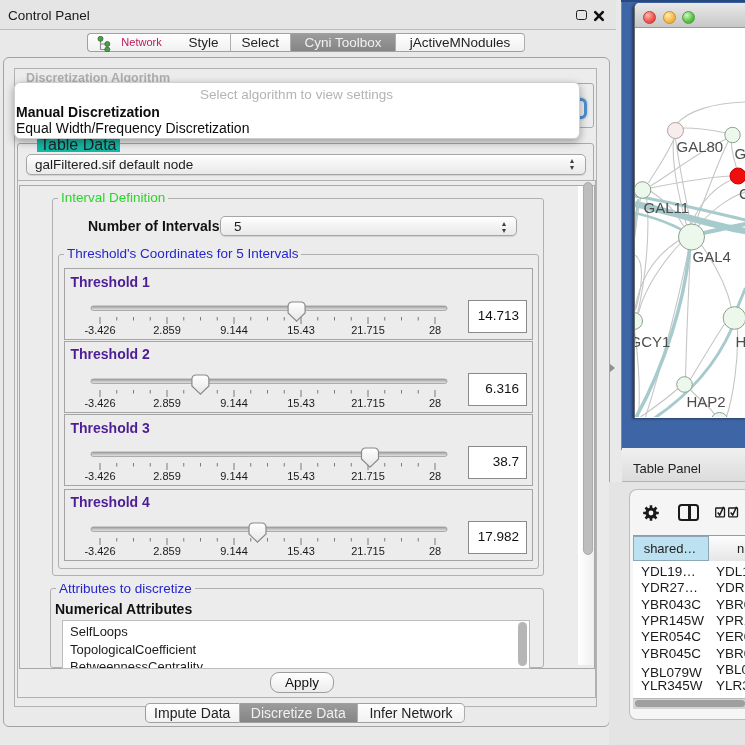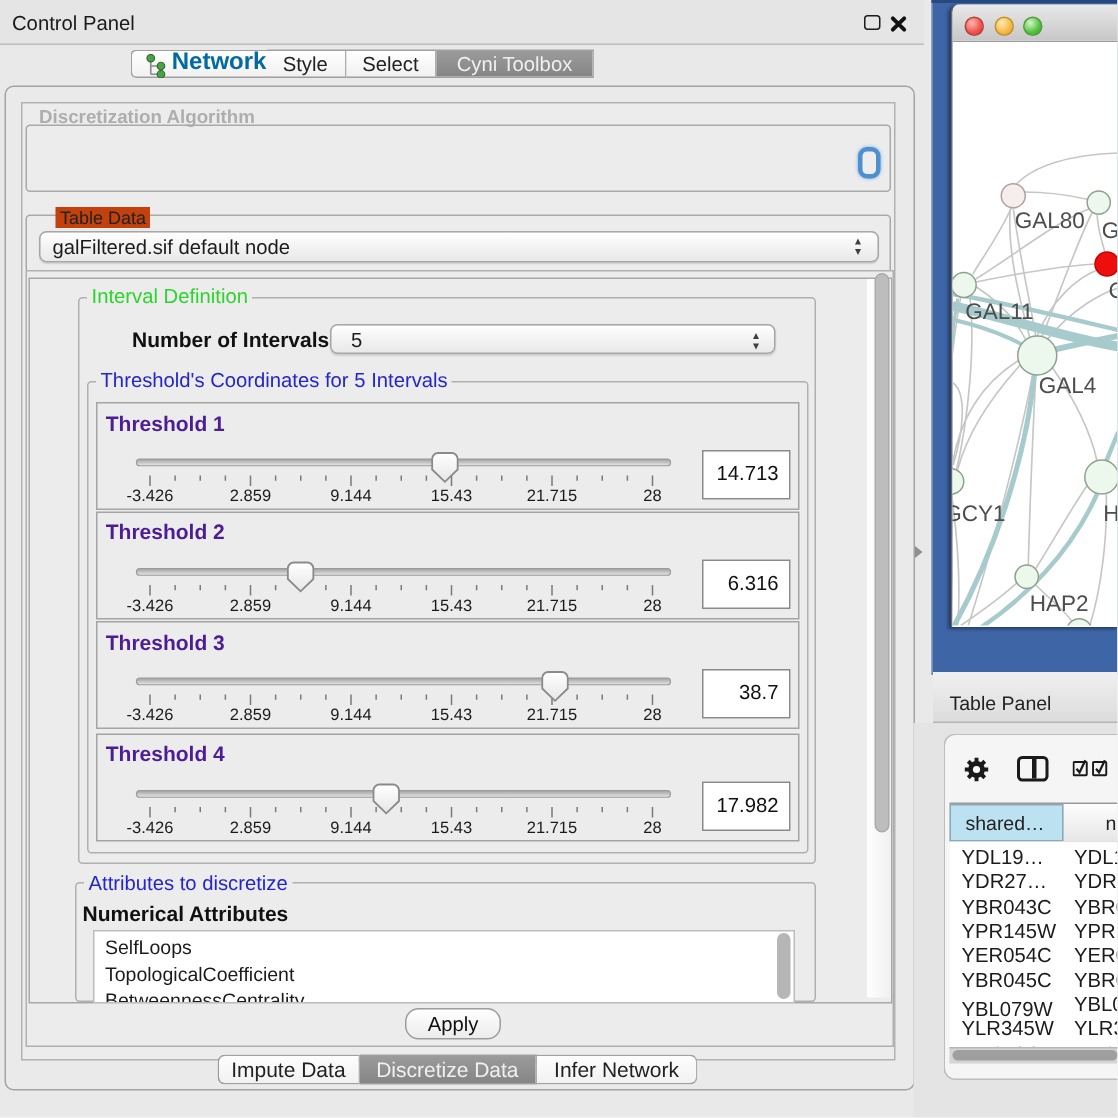--- a/index.html
+++ b/index.html
@@ -30,35 +30,36 @@
     </svg>
 
 <div class="abs" style="left:3px;top:57px;width:605px;height:668px;border:1px solid #a3a3a3;border-radius:6px;background:#eaeaea;"></div>
 <div class="abs" style="left:14px;top:68px;width:581px;height:637px;border:1px solid #b2b2b2;background:#ececec;"></div>
 
 <div class="abs" style="left:86.5px;top:33px;width:439px;height:21px;">
   <div class="seg" style="left:0;width:90px;border-left:1px solid #a0a0a0;border-radius:4px 0 0 4px;"></div>
   <div class="seg" style="left:91px;width:52px;">Style</div>
   <div class="seg" style="left:144px;width:59.5px;">Select</div>
   <div class="seg dark" style="left:204.5px;width:104px;">Cyni Toolbox</div>
+  <div class="seg" style="left:309.5px;width:128px;border-radius:0 4px 4px 0;">jActiveMNodules</div>
   <svg class="abs" style="left:10px;top:3px;" width="15" height="16" viewBox="0 0 15 16">
         <path d="M3.5 3 L3.5 13.5 M3.5 8 L9.5 8 M3.5 13.5 L9.5 13.5" stroke="#8a8a8a" stroke-width="1.1" fill="none"></path>
         <circle cx="3.5" cy="2.8" r="2.5" fill="#4ba04b" stroke="#2e6b2e" stroke-width="0.8"></circle>
         <circle cx="10.3" cy="8" r="2.5" fill="#4ba04b" stroke="#2e6b2e" stroke-width="0.8"></circle>
         <circle cx="10.3" cy="13.5" r="2.5" fill="#4ba04b" stroke="#2e6b2e" stroke-width="0.8"></circle>
       </svg>
-  <div class="abs" style="left:28px;top:0;width:54px;height:18px;font-size:16px;color:#0369a1;line-height:18px;text-align:center;font-weight:bold;">Network</div>
+  <div class="abs" style="left:28px;top:0;width:54px;height:18px;font-size:11px;color:#be185d;line-height:18px;text-align:center;">Network</div>
 </div>
 
 <div class="abs" style="left:26px;top:71px;font-size:12.5px;font-weight:bold;color:#aeaeae;">Discretization Algorithm</div>
 <div class="grp" style="left:17px;top:83px;width:575px;height:43px;"></div>
 <div class="abs" style="left:572px;top:97.5px;width:9px;height:15px;border:3.5px solid #4e8fd0;border-radius:6px;background:#ededed;box-shadow:0 0 2.5px #76a9dd;"></div>
 
 <div class="grp" style="left:17px;top:143px;width:575px;height:37px;"></div>
-<div class="legend" style="left:37px;top:138px;color:#222;background:#c2410c;font-size:12px;">Table Data</div>
+<div class="legend" style="left:37px;top:138px;color:#222;background:#14b8a6;font-size:16px;">Table Data</div>
 <div class="combo" style="left:26px;top:153.5px;width:558px;height:19px;">
   <span class="ctext">galFiltered.sif default node</span>
   <span class="arr" style="right:7px;top:3.5px;">
         <span class="up"></span>
         <span class="dn"></span>
       </span>
 </div>
 
 <div class="abs" style="left:17px;top:180px;width:577px;height:515.5px;border:1px solid #b0b0b0;background:#ececec;"></div>
 <div class="abs" style="left:19px;top:184.5px;width:574px;height:482px;border:1px solid #a8a8a8;background:#ececec;"></div>
@@ -370,14 +371,19 @@
       <div class="rowtxt" style="left:83px;top:100.9px;">YBL0</div>
       <div class="rowtxt" style="left:8px;top:117.25000000000001px;">YLR345W</div>
       <div class="rowtxt" style="left:83px;top:117.25000000000001px;">YLR3</div>
       <div class="rowtxt" style="left:8px;top:133.60000000000002px;">YIL052C</div>
       <div class="rowtxt" style="left:83px;top:133.60000000000002px;">YIL0</div>
     </div>
 
 <div class="abs" style="left:633px;top:698px;width:112px;height:10px;background:#d4d4d4;border-top:1px solid #b6b6b6;"></div>
 <div class="abs" style="left:635px;top:699.5px;width:110px;height:7.5px;background:#9f9f9f;border-radius:4px;"></div>
 
+<div class="abs" style="left:13.5px;top:81.5px;width:564px;height:55px;background:#ffffff;border:1px solid #cfcfcf;border-radius:6px;box-shadow:0 3px 9px rgba(0,0,0,0.35);">
+  <div style="position:absolute;left:0;top:4.5px;width:100%;text-align:center;font-size:13.5px;color:#b4b4b4;">Select algorithm to view settings</div>
+  <div style="position:absolute;left:1.5px;top:21.5px;font-size:14px;font-weight:bold;color:#0d0d0d;">Manual Discretization</div>
+  <div style="position:absolute;left:1.5px;top:37.5px;font-size:14px;color:#0d0d0d;">Equal Width/Frequency Discretization</div>
+</div>
 
 </div>
 
 </body></html>

